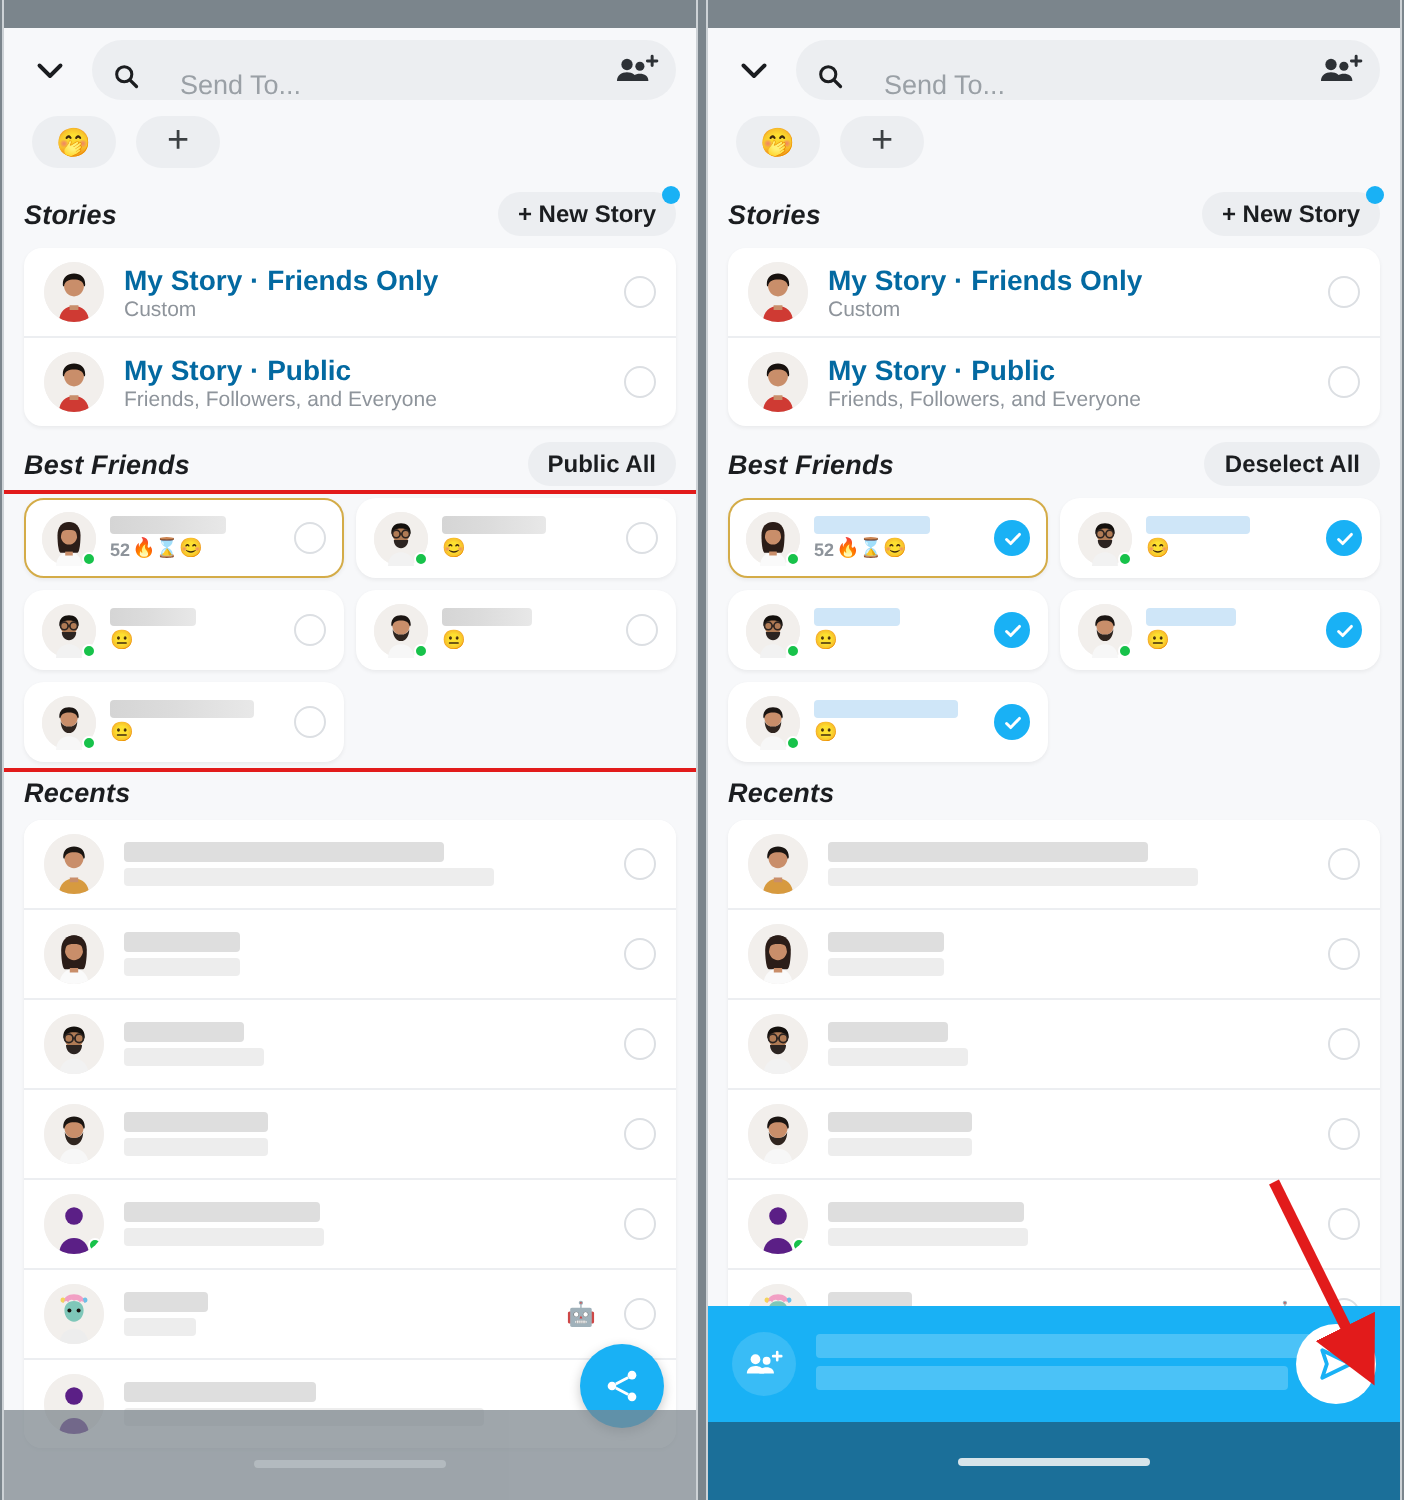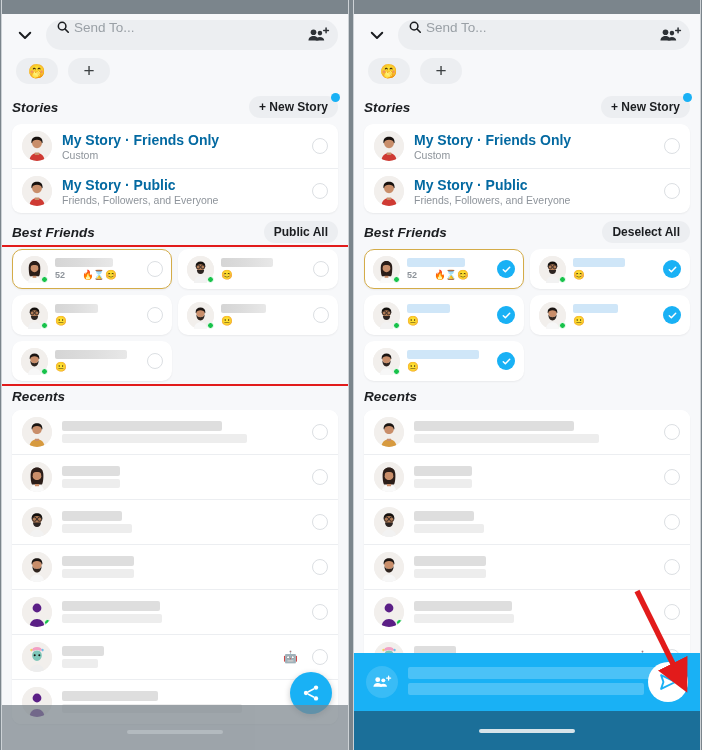--- a/index.html
+++ b/index.html
@@ -27,21 +27,21 @@
   
   .header { padding:6px 10px 0 10px; }
   .searchrow { display:flex; align-items:center; gap:8px; }
   .chev {
     width:26px; height:26px; flex:0 0 26px;
     display:flex; align-items:center; justify-content:center;
   }
   .chev svg { display:block; }
   .searchbar {
     flex:1; height:30px; border-radius:15px; background:#eceef1;
-    display:flex; align-items:flex-start; padding:0 10px; gap:4px;
+    display:flex; align-items:flex-end; padding:0 10px; gap:20px;
     position:relative;
   }
   .search-ph { color:#9aa0a6; font-size:13.5px; }
   .addfriends {
     position:absolute; right:8px; top:50%; transform:translateY(-50%);
     display:flex; align-items:center;
   }
   .chiprow { display:flex; gap:10px; margin:8px 0 4px 4px; }
   .chip {
     height:26px; min-width:42px; border-radius:13px; background:#eceef1;
@@ -108,21 +108,21 @@
   }
   .online {
     position:absolute; right:0px; bottom:0px;
     width:7px; height:7px; border-radius:50%;
     background:#17c24a; border:1.2px solid #fff;
   }
   .bfbody { flex:1; min-width:0; }
   .namebar { height:9px; border-radius:2px; }
   .namebar.gray { background:linear-gradient(90deg,#d5d5d5,#dcdcdc 45%,#e8e8e8); }
   .namebar.blue { background:#cfe6f8; }
-  .metarow { display:flex; align-items:center; gap:16px; margin-top:3px; font-size:9.5px; line-height:1;text-align:right;}
+  .metarow { display:flex; align-items:center; gap:0; margin-top:3px; font-size:9.5px; line-height:1;text-align:right;}
   .metarow .num { color:#8e949b; font-size:9px; font-weight:700; margin-right:1px;}
 
   
   .recrow {
     display:flex; align-items:center; gap:10px; padding:7px 10px;
     background:#fff;
   }
   .recrow + .recrow { border-top:1px solid #eceef1; }
   .recbody { flex:1; min-width:0; }
   .rl { height:10px; border-radius:2px; background:#dedede; }

